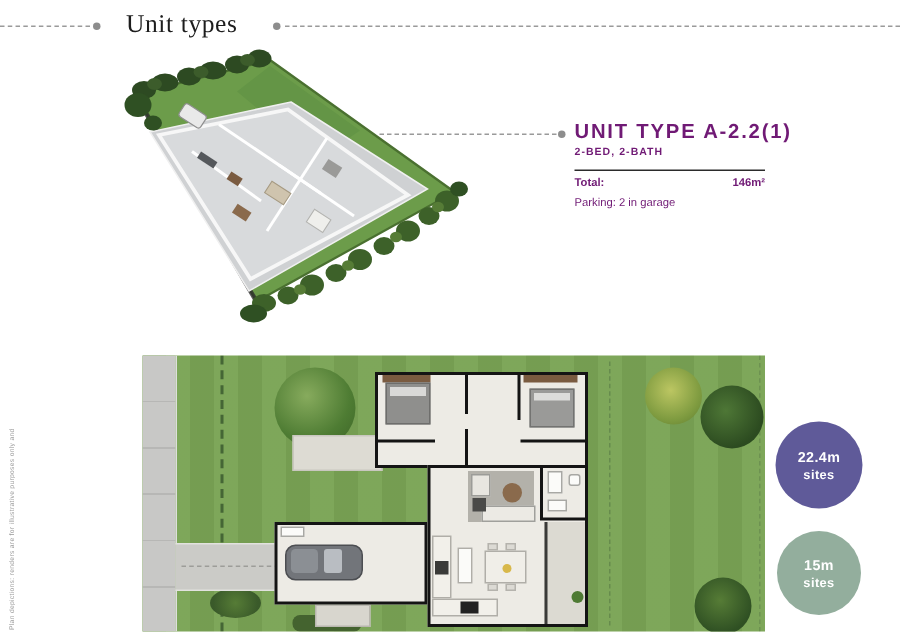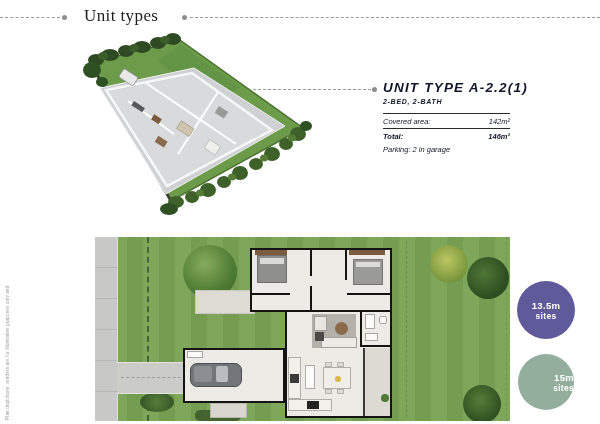--- a/index.html
+++ b/index.html
@@ -6,21 +6,21 @@
   .page{position:relative;width:600px;height:424px;background:#ffffff;overflow:hidden;
         font-family:"Liberation Sans",sans-serif;}
 
   
   .rule{position:absolute;border-top:1px dashed #9a9a9a;height:0;}
   .dot{position:absolute;width:5px;height:5px;border-radius:50%;background:#8d8d8d;}
   .page-title{position:absolute;left:84px;top:6px;font-family:"Liberation Serif",serif;
               font-size:17px;letter-spacing:.4px;color:#1d1d1d;}
 
   
-  .panel{position:absolute;left:383px;top:80px;width:127px;color:#0f172a;font-style:italic;}
+  .panel{position:absolute;left:383px;top:80px;width:127px;color:#701a75;}
   .panel .title{font-size:13.5px;font-weight:bold;letter-spacing:1.2px;white-space:nowrap;}
   .panel .subtitle{font-size:7px;font-weight:bold;letter-spacing:.7px;margin-top:3px;}
   .panel .tbl{margin-top:8px;}
   .panel .row{display:flex;justify-content:space-between;align-items:center;
               border-top:1px solid #2b2b2b;padding:3px 0 2px 0;font-size:7.5px;}
   .panel .row.total{border-top:1.6px solid #2b2b2b;font-weight:bold;gap:39px;}
   .panel .parking{font-size:7.5px;margin-top:2px;}
 
   
   .disclaimer{position:absolute;left:5px;top:284px;height:136px;writing-mode:vertical-rl;
@@ -145,24 +145,20 @@
     </svg>
   </div>
 
   <div class="rule" style="left:253px;top:89px;width:118px;"></div>
   <div class="dot" style="left:372px;top:87px;"></div>
 
   <div class="panel">
     <div class="title">UNIT TYPE A-2.2(1)</div>
     <div class="subtitle">2-BED, 2-BATH</div>
     <div class="tbl">
-      <div class="row">
-        <span>Covered area:</span>
-        <span>142m²</span>
-      </div>
       <div class="row total">
         <span>Total:</span>
         <span>146m²</span>
       </div>
     </div>
     <div class="parking">Parking: 2 in garage</div>
   </div>
 
   <div class="plan">
     <div class="road"></div>
@@ -242,21 +238,21 @@
 
     <div class="furn" style="left:92px;top:114px;width:16px;height:7px;background:#fbfbf9;border:1px solid #a8a8a4;"></div>
     <div class="car">
       <div class="body"></div>
         <div class="hood"></div>
         <div class="cab"></div>
     </div>
   </div>
 
   <div class="badge" style="left: 517px; top: 281px; width: 58px; height: 58px; background: rgb(95, 90, 153);">
-    <span class="l1">13.5m</span>
+    <span class="l1">22.4m</span>
     <span class="l2">sites</span>
   </div>
-  <div class="badge" style="left: 518px; top: 354px; width: 56px; height: 56px; background: rgb(147, 174, 157); align-items: flex-end;">
+  <div class="badge" style="left: 518px; top: 354px; width: 56px; height: 56px; background: rgb(147, 174, 157);">
     <span class="l1">15m</span>
     <span class="l2">sites</span>
   </div>
 
 </div>
 
 </body></html>

